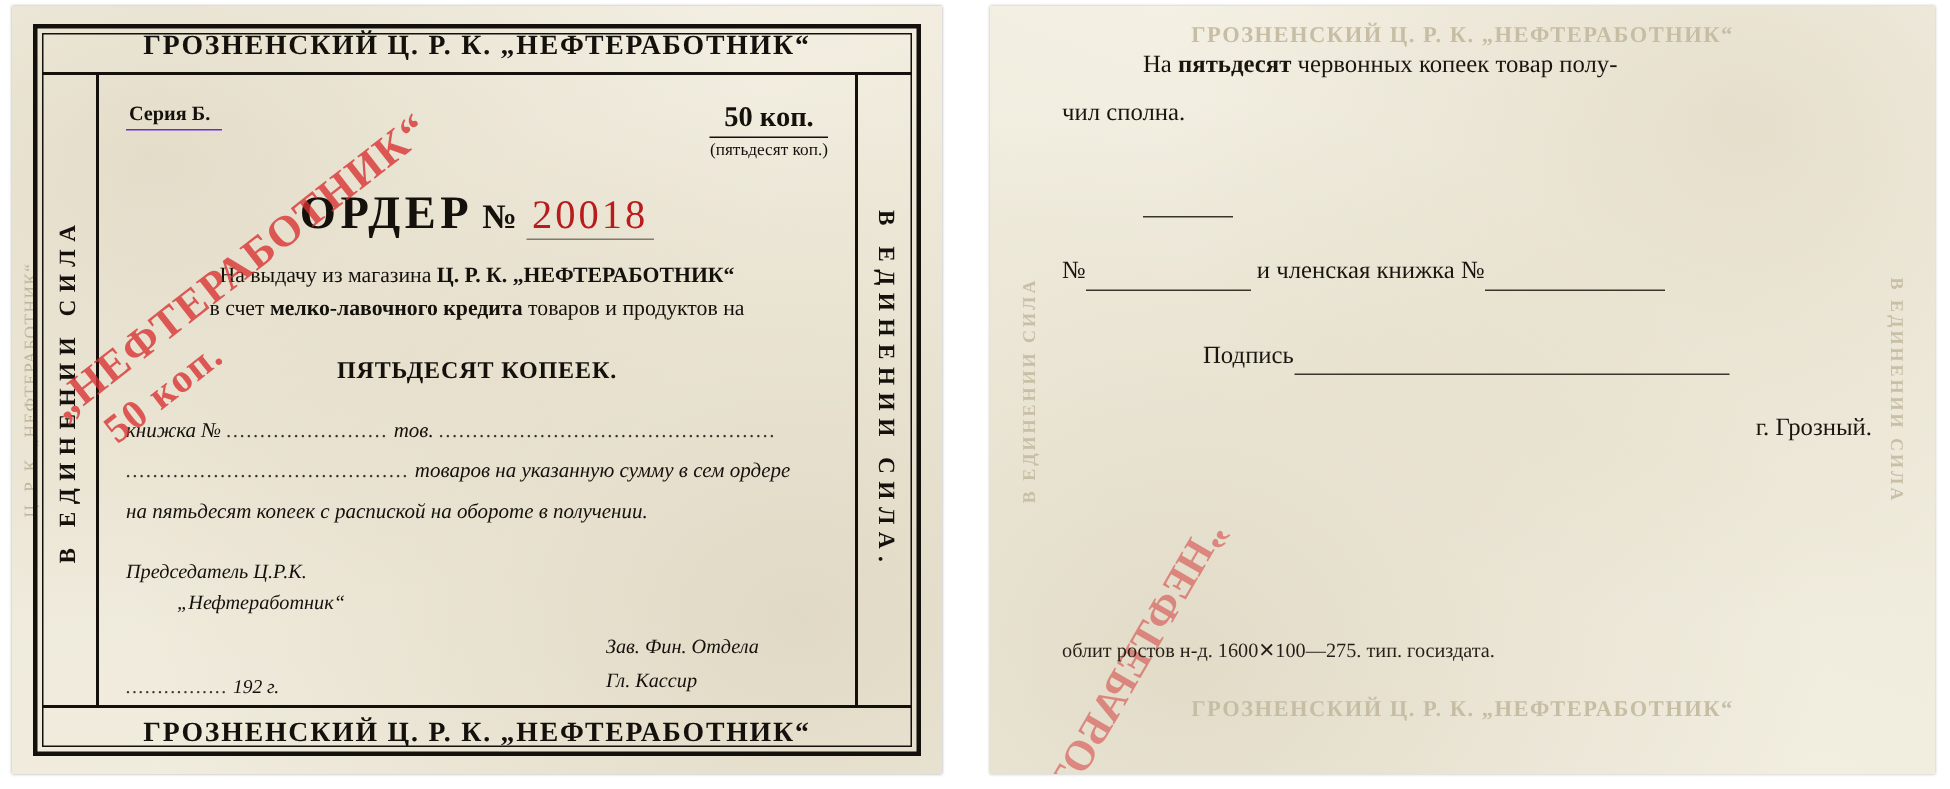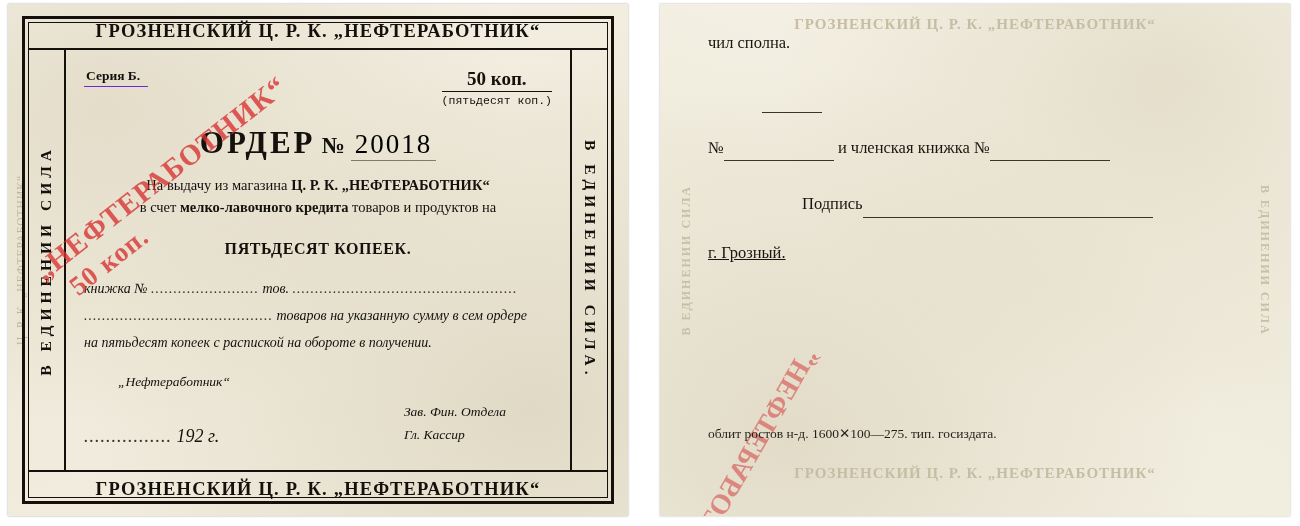--- a/index.html
+++ b/index.html
@@ -147,21 +147,20 @@
   .kop-wrap { text-align: center; }
   .kop {
     font-weight: bold;
     font-size: 19px;
     border-bottom: 1px solid #14110d;
     padding-bottom: 1px;
   }
   .kop-sub {
     font-size: 11.5px;
     margin-top: 2px;
-    font-family: Liberation Mono, monospace;
   }
 
   .order-line {
     margin-top: 18px;
     display: flex;
     align-items: baseline;
     justify-content: center;
     gap: 6px;
   }
   .order-word {
@@ -169,21 +168,21 @@
     font-size: 31px;
     letter-spacing: 3px;
   }
   .order-no {
     font-weight: bold;
     font-size: 23px;
   }
   .order-num {
     font-size: 27px;
     letter-spacing: 2px;
-    color: #000000;
+    color: #b91c1c;
     border-bottom: 1px solid rgba(20,17,13,0.5);
     padding: 0 4px;
   }
 
   .para-bold {
     margin-top: 14px;
     text-align: center;
     font-size: 14.5px;
     line-height: 1.5;
   }
@@ -213,21 +212,21 @@
   }
   .sig-left .indent { padding-left: 34px; }
 
   .bottom-row {
     margin-top: 8px;
     display: flex;
     align-items: flex-end;
     justify-content: space-between;
   }
   .date-line {
-    font-size: 18px;
+    font-size: 13px;
     font-style: italic;
   }
   .sig-right {
     font-style: italic;
     font-size: 13.5px;
     text-align: left;
     line-height: 1.7;
     padding-right: 46px;
   }
 
@@ -326,21 +325,21 @@
   }
   .bline { margin-bottom: 6px; }
   .bline .fill {
     display: inline-block;
     border-bottom: 1px solid #3a352b;
     min-width: 60px;
     height: 1.05em;
     vertical-align: bottom;
   }
   .b-indent { padding-left: 54px; }
-  .b-center { text-align: left; text-decoration: underline; }
+  .b-center { text-align: right; }
   .gap-lg { margin-top: 30px; }
   .gap-md { margin-top: 22px; }
   .imprint {
     position: absolute;
     left: 48px;
     bottom: 74px;
     font-size: 13.5px;
     color: #241f18;
   }
 </style>
@@ -406,20 +405,21 @@
           <span class="dots">..................................................</span>
         </div>
         <div>
           <span class="dots">..........................................</span>
           <span>товаров на указанную сумму в сем ордере</span>
         </div>
         <div>на пятьдесят копеек с распиской на обороте в получении.</div>
       </div>
 
       <div class="sig-left">
+        <div>Председатель Ц.Р.К.</div>
         <div class="indent">„Нефтеработник“</div>
       </div>
 
       <div class="bottom-row">
         <div class="date-line">
           <span class="dots">................</span>
           <span>192</span>
           <span>г.</span>
         </div>
         <div class="sig-right">
@@ -445,20 +445,25 @@
     <div class="back-ghost-side bgs-left">
       <span class="txt">В ЕДИНЕНИИ СИЛА</span>
     </div>
     <div class="back-ghost-side bgs-right">
       <span class="txt">В ЕДИНЕНИИ СИЛА</span>
     </div>
 
     <div class="back-overprint">„НЕФТЕРАБОТНИК“</div>
 
     <div class="back-content">
+      <div class="bline b-indent">
+        <span>На</span>
+        <b>пятьдесят</b>
+        <span>червонных копеек товар полу-</span>
+      </div>
       <div class="bline">чил сполна.</div>
 
       <div class="bline gap-lg b-indent">
         <span class="fill"></span>
       </div>
 
       <div class="bline gap-md">
         <span>№</span><span class="fill" style="min-width:110px"></span>
         <span>и членская книжка</span>
         <span>№</span><span class="fill" style="min-width:120px"></span>

